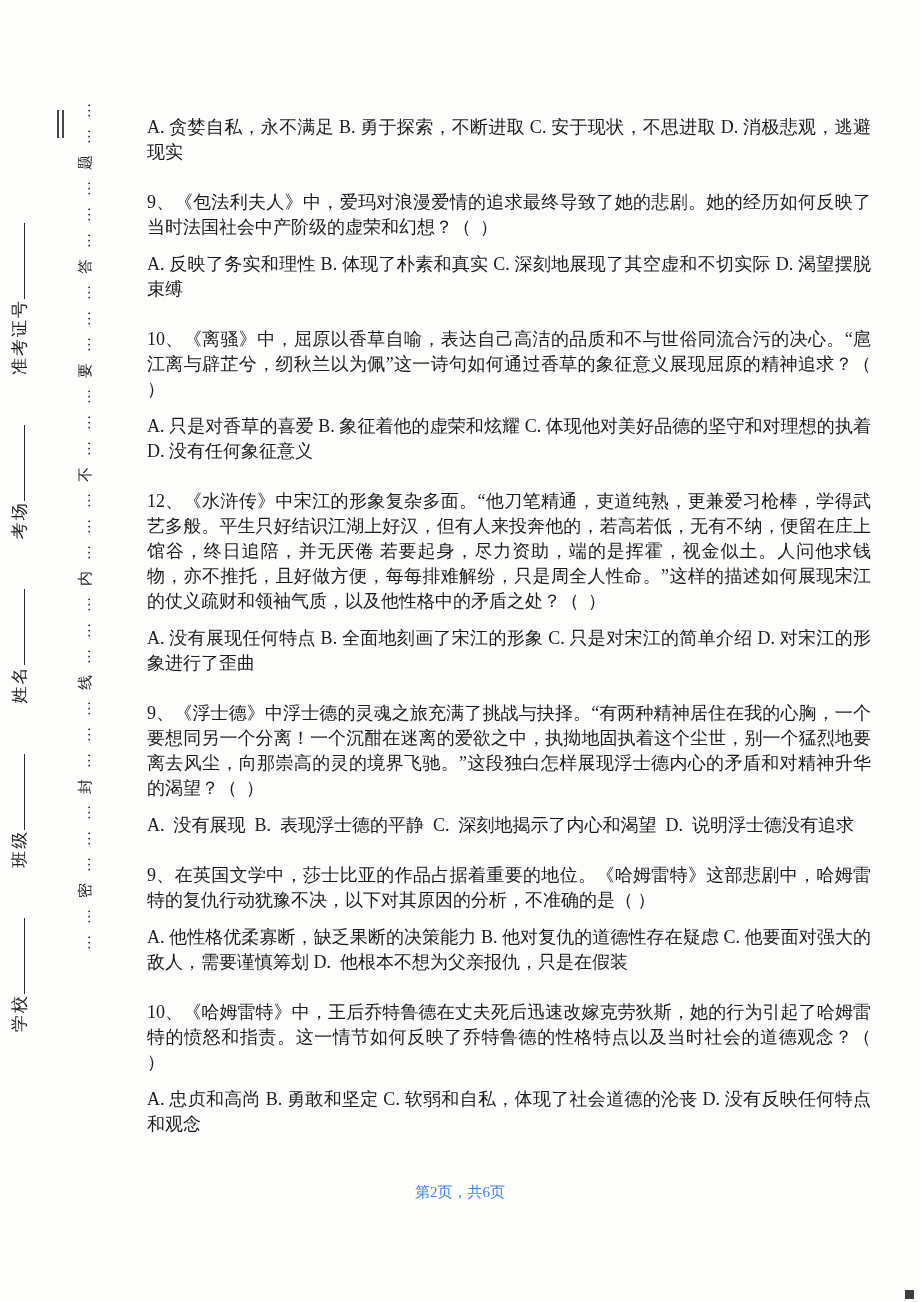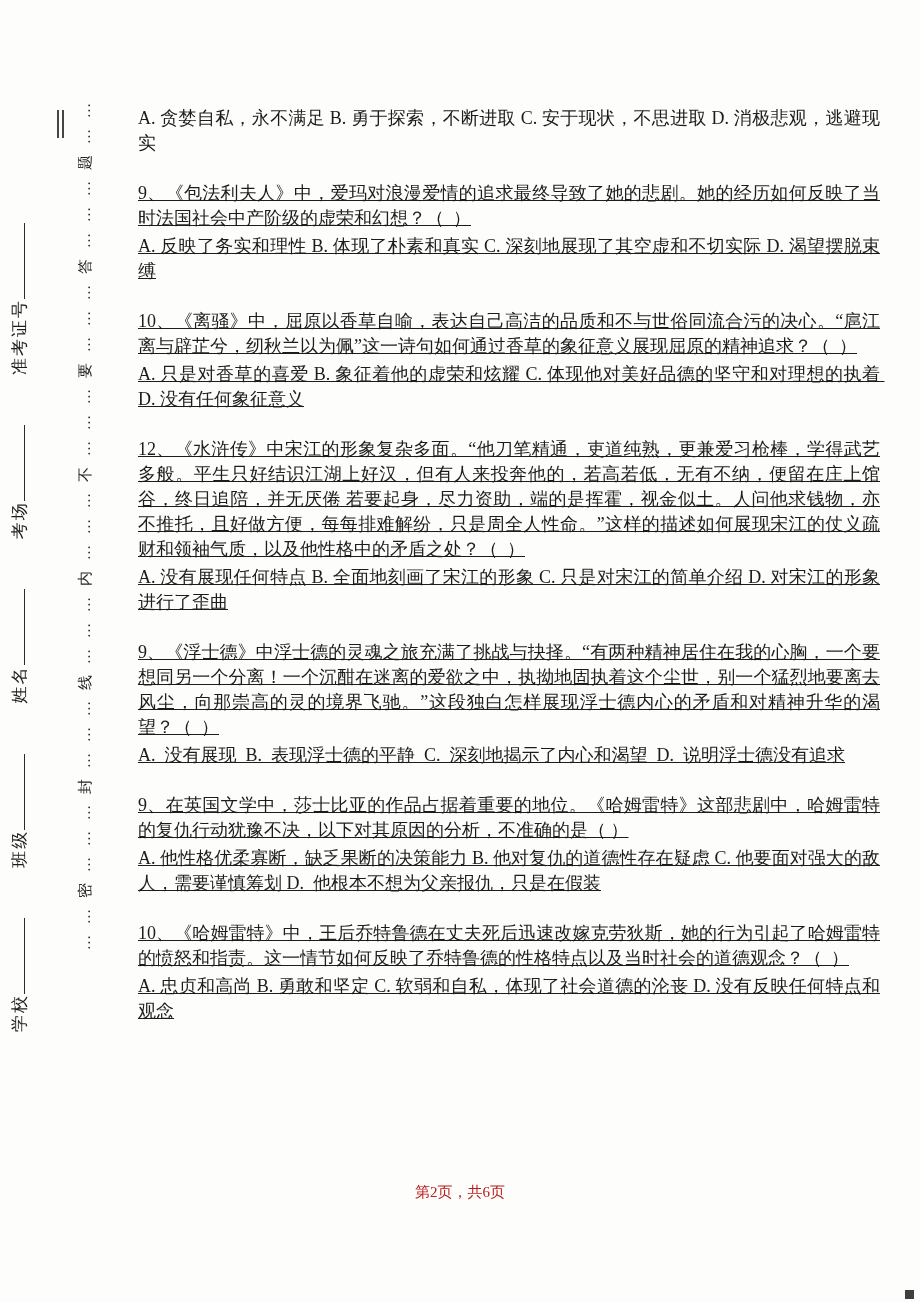--- a/index.html
+++ b/index.html
@@ -16,22 +16,22 @@
   
   .content {
     position: absolute;
     left: 135px;
     top: 103px;
     width: 748px;
     font-size: 18px;
     line-height: 25px;
     text-align: justify;
   }
-  .content p { margin: 3px; white-space: pre-wrap; }
-  .question { margin-top: 25px; text-decoration: underline; }
+  .content p { margin: 12px; white-space: pre-wrap; }
+  .question { margin-top: 25px; }
 
   
   .info-fields {
     position: absolute;
     left: 10px;
     top: 1032px;
     width: 845px;
     transform: rotate(-90deg);
     transform-origin: 0 0;
     font-size: 17px;
@@ -77,21 +77,21 @@
   .binding-mark::after  { left: 5px; }
 
   
   .page-footer {
     position: absolute;
     left: 0;
     top: 1183px;
     width: 920px;
     text-align: center;
     font-size: 15px;
-    color: #b91c1c;
+    color: #3b82f6;
   }
 
   
   .corner-mark {
     position: absolute;
     left: 905px;
     top: 1290px;
     width: 9px;
     height: 9px;
     background: #3f3f3f;

